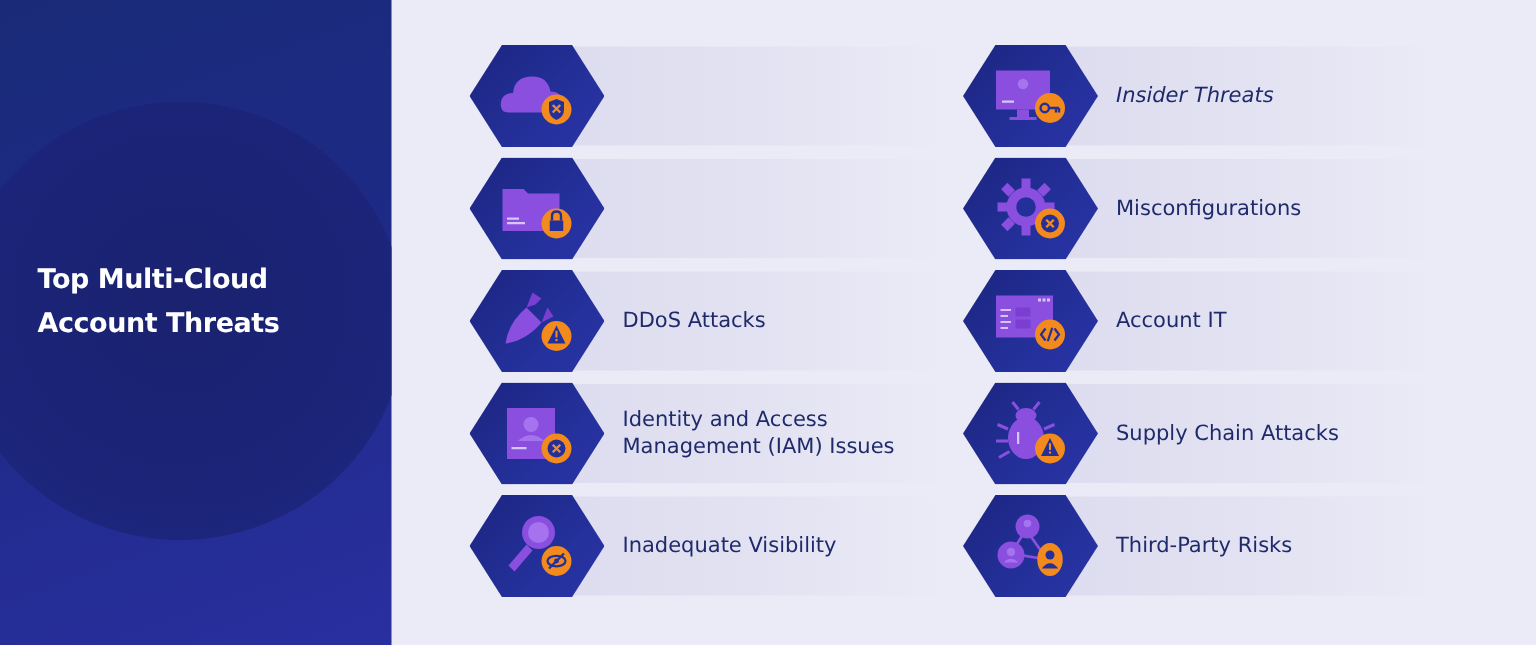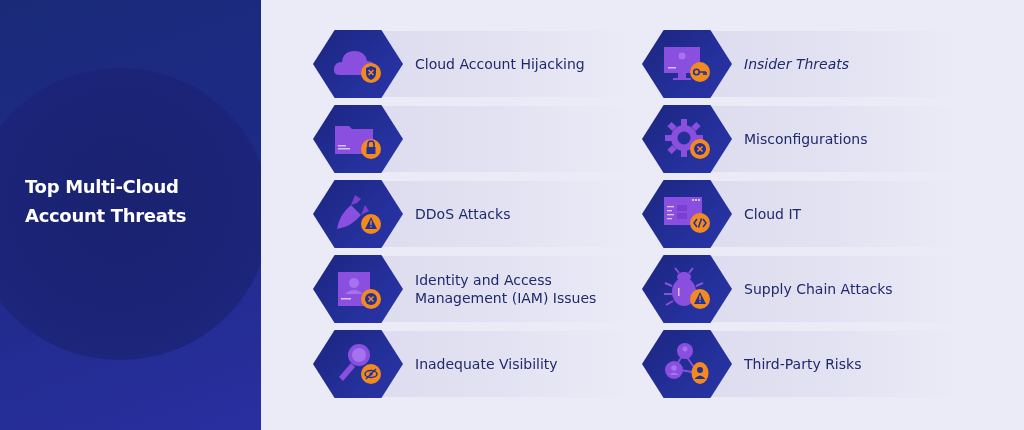--- a/index.html
+++ b/index.html
@@ -57,21 +57,20 @@
 <div class="item" style="left:313px;top:30px;width:320px;">
   <div class="card"></div>
   <div class="hex">
     <svg viewBox="0 0 54 50">
       <path d="M8 36 Q2 36 3 29 Q4 23 11 23 Q12 12 24 12 Q34 12 36 22 Q44 22 44 30 Q44 36 38 36 Z" fill="#8b4fe0"></path>
       <circle cx="40" cy="34" r="10" fill="#f28a1e"></circle>
       <path d="M35 29 L40 27 L45 29 L45 34 Q45 39 40 41 Q35 39 35 34 Z" fill="#24309a"></path>
       <path d="M37.5 31 L42.5 36 M42.5 31 L37.5 36" stroke="#f28a1e" stroke-width="1.6"></path>
     </svg>
   </div>
-  <div class="label">Cloud Account Hijacking</div>
 </div>
 
 <div class="item" style="left:313px;top:105px;width:320px;">
   <div class="card"></div>
   <div class="hex">
     <svg viewBox="0 0 54 50">
       <path d="M4 12 L18 12 L21 15 L42 15 L42 40 L4 40 Z" fill="#8b4fe0"></path>
       <rect x="7" y="31" width="8" height="1.5" fill="#d6c6f5"></rect>
       <rect x="7" y="34" width="12" height="1.5" fill="#d6c6f5"></rect>
       <circle cx="40" cy="35" r="10" fill="#f28a1e"></circle>
@@ -180,21 +179,21 @@
       <rect x="7" y="17" width="7" height="1.3" fill="#d6c6f5"></rect>
       <rect x="7" y="21" width="5" height="1.3" fill="#d6c6f5"></rect>
       <rect x="7" y="25" width="7" height="1.3" fill="#d6c6f5"></rect>
       <rect x="7" y="29" width="5" height="1.3" fill="#d6c6f5"></rect>
       <rect x="17" y="16" width="10" height="6" fill="#7a3fd0"></rect>
       <rect x="17" y="24" width="10" height="6" fill="#7a3fd0"></rect>
       <circle cx="40" cy="34" r="10" fill="#f28a1e"></circle>
       <path d="M37 30 L34 34 L37 38 M43 30 L46 34 L43 38 M41.5 29.5 L38.5 38.5" fill="none" stroke="#24309a" stroke-width="1.5"></path>
     </svg>
   </div>
-  <div class="label">Cloud IT</div>
+  <div class="label">Account IT</div>
 </div>
 
 <div class="item" style="left:642px;top:255px;width:320px;">
   <div class="card"></div>
   <div class="hex">
     <svg viewBox="0 0 54 50">
       <ellipse cx="24" cy="28" rx="12" ry="14" fill="#8b4fe0"></ellipse>
       <ellipse cx="24" cy="13" rx="7" ry="5" fill="#8b4fe0"></ellipse>
       <g stroke="#8b4fe0" stroke-width="2" fill="none">
         <path d="M19 9 L15 4 M29 9 L33 4"></path>

